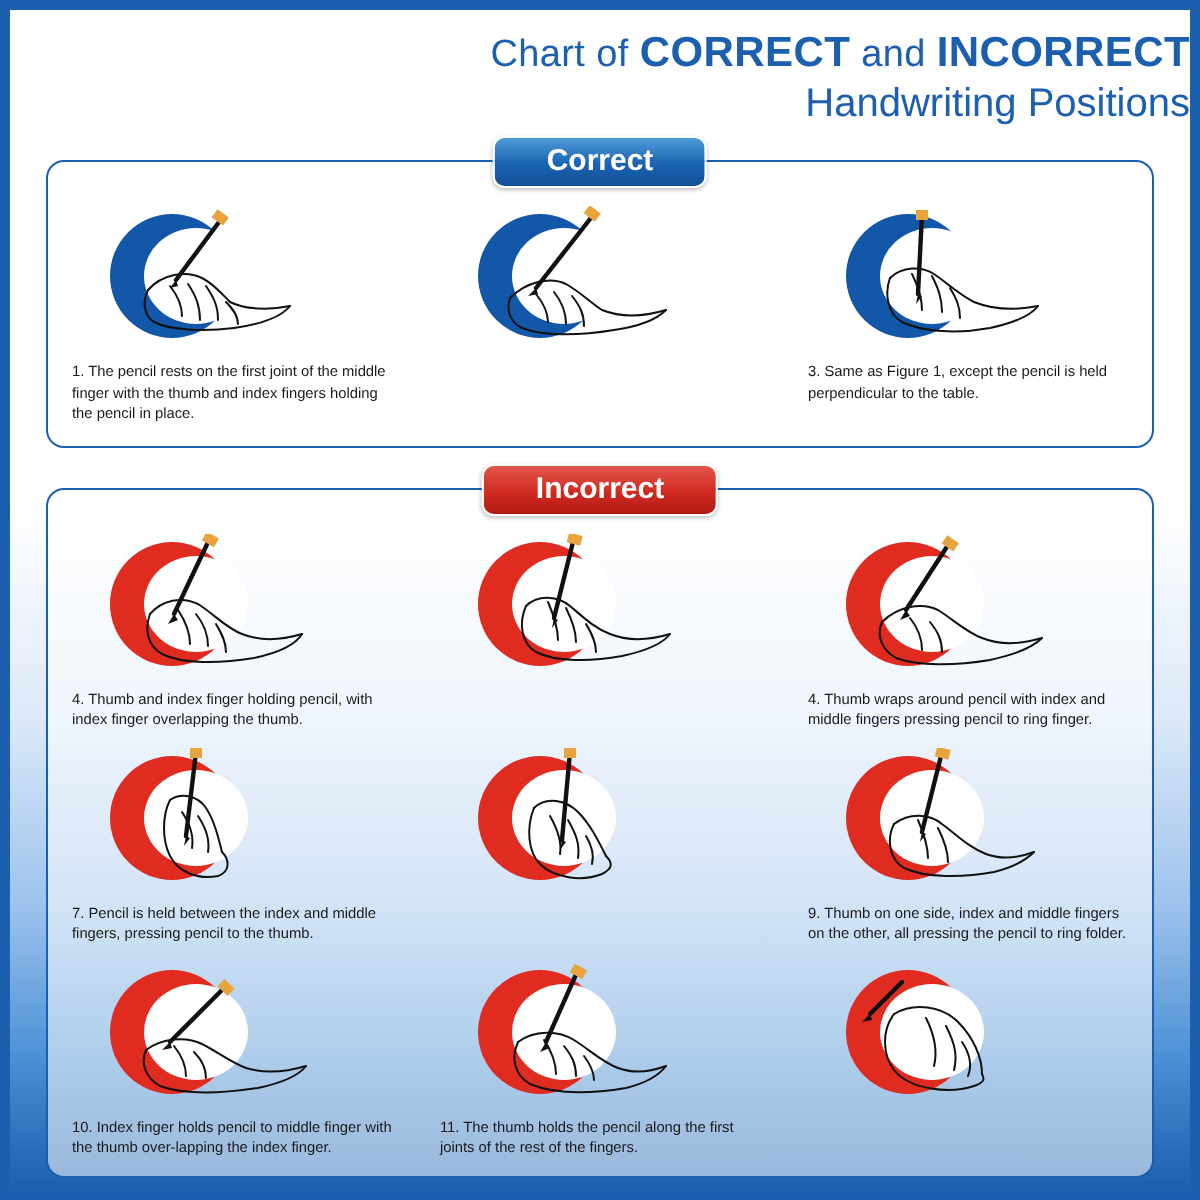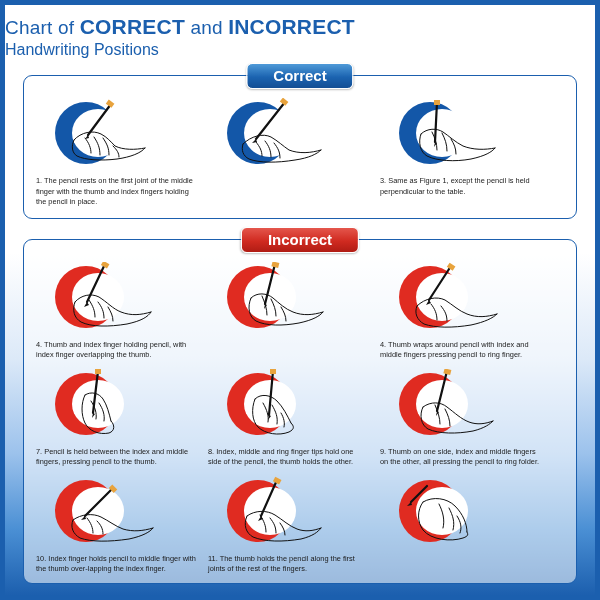--- a/index.html
+++ b/index.html
@@ -17,34 +17,34 @@
     position: relative;
     width: 600px;
     height: 600px;
     box-sizing: border-box;
     background:
       linear-gradient(to bottom, #ffffff 0%, #ffffff 42%, #dce9f8 60%, #9cc2ec 76%, #4a8fd4 89%, #1c5fae 100%);
     border: 5px solid #1b5fae;
   }
   .title-wrap {
     padding-top: 10px;
-    text-align: left;
+    text-align: right;
   }
   .title-line1 {
     font-size: 19px;
     color: #1b5fae;
     letter-spacing: .2px;
     white-space: nowrap;
   }
   .title-line1 .bold {
     font-weight: bold;
     font-size: 21px;
   }
   .title-line2 {
-    font-size: 16px;
+    font-size: 20px;
     color: #1b5fae;
     margin-top: 2px;
   }
 
   .section {
     position: relative;
     margin: 12px 18px 0 18px;
     border: 1.6px solid #1b5fae;
     border-radius: 9px;
     background: rgba(255,255,255,0.55);
@@ -69,21 +69,21 @@
   }
   .banner.blue {
     background: linear-gradient(to bottom, #4f9ad8 0%, #1b63b0 55%, #134e94 100%);
   }
   .banner.red {
     background: linear-gradient(to bottom, #e4564c 0%, #d02a20 55%, #b01c14 100%);
   }
 
   .row {
     display: flex;
-    justify-content: flex-start;
+    justify-content: space-between;
     align-items: flex-start;
   }
   .row + .row { margin-top: 8px; }
 
   .cell {
     width: 172px;
     box-sizing: border-box;
     padding: 0 4px;
   }
   .fig {
@@ -301,21 +301,20 @@
               <polygon points="56,46 55,51 58,47" fill="#111" stroke="none"></polygon>
               <rect x="57" y="0" width="6" height="5" fill="#e8a33d" stroke="none"></rect>
               <path d="M42 30 C48 24 58 26 64 32 C70 38 74 46 78 54"></path>
               <path d="M42 30 C38 40 39 52 45 58 C52 65 66 67 76 63 C82 60 81 57 78 54"></path>
               <path d="M50 34 C54 41 56 47 55 53"></path>
               <path d="M59 36 C63 43 65 48 64 55"></path>
               <path d="M68 44 C71 49 72 54 71 58"></path>
             </g>
           </svg>
         </div>
-        <div class="caption">8.  Index, middle and ring finger tips hold one side of the pencil, the thumb holds the other.</div>
       </div>
 
       <div class="cell">
         <div class="fig">
           <div class="crescent red"></div>
           <svg class="art" viewBox="0 0 150 74">
             <g stroke="#111" stroke-width="1" fill="none" stroke-linecap="round">
               <line x1="62" y1="2" x2="52" y2="42" stroke-width="2.2"></line>
               <polygon points="52,42 51,47 54,43" fill="#111" stroke="none"></polygon>
               <rect x="59" y="0" width="7" height="5" fill="#e8a33d" stroke="none" transform="rotate(14 62 2)"></rect>

